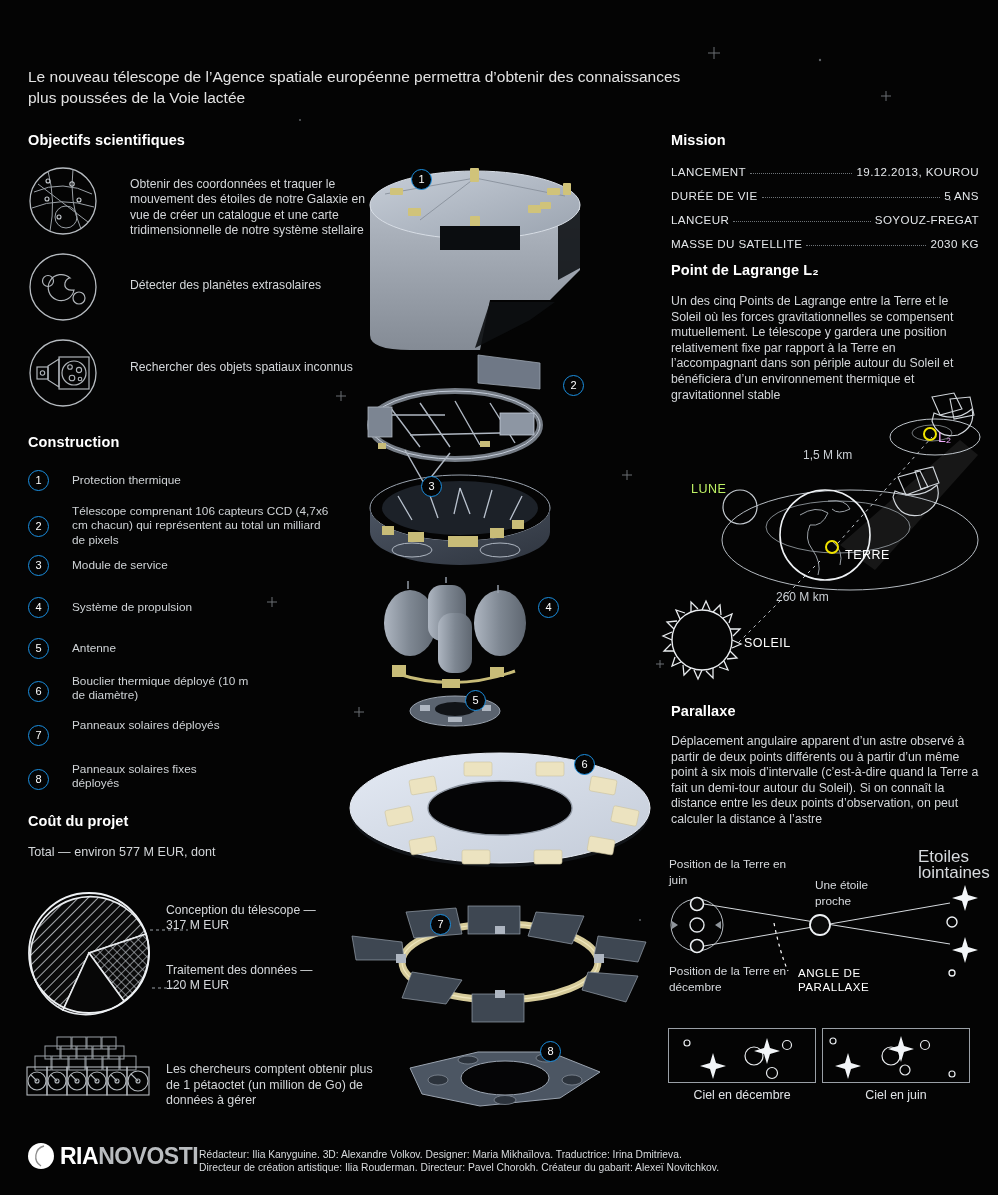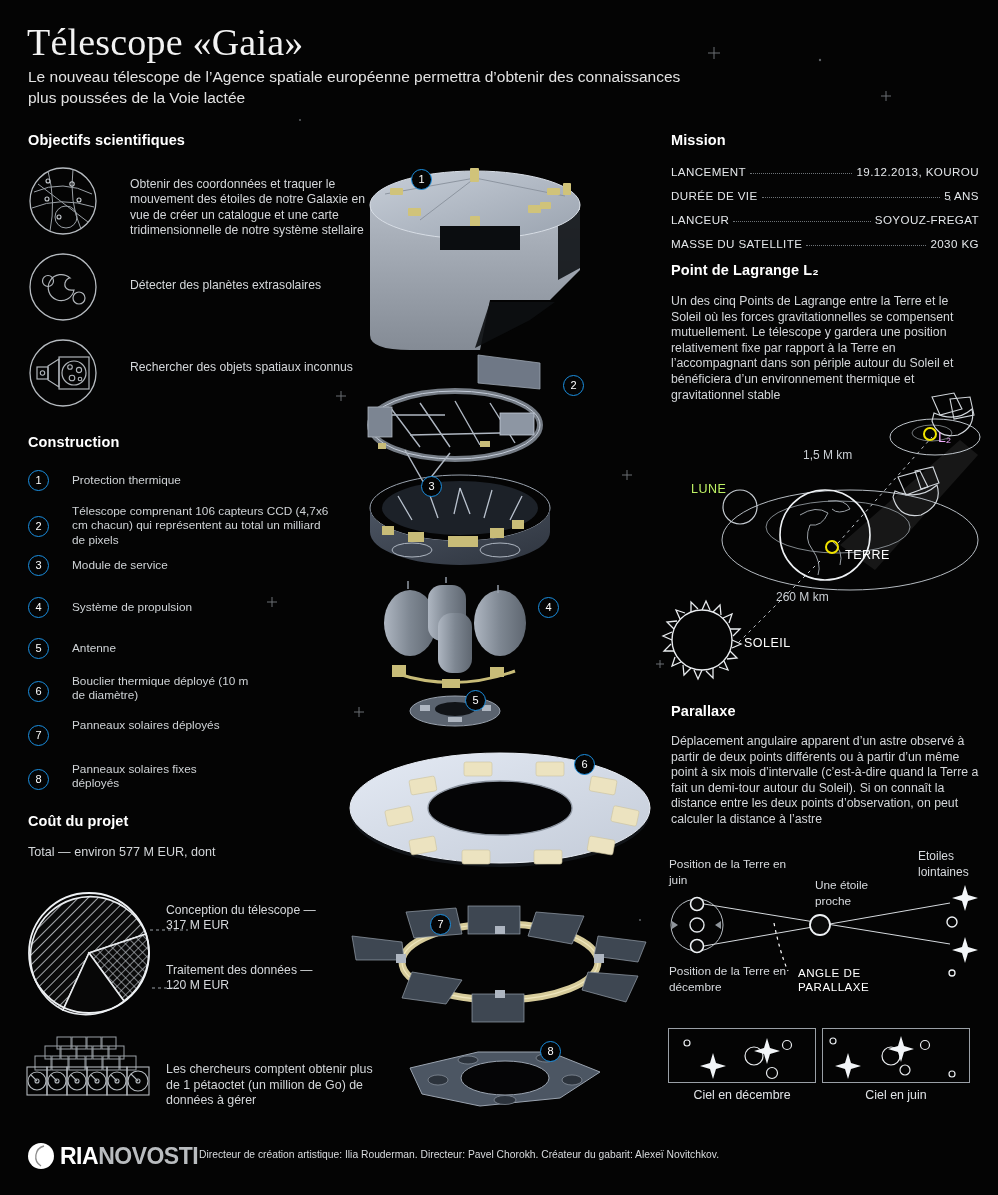--- a/index.html
+++ b/index.html
@@ -94,21 +94,20 @@
       <path d="M660 660 L660 668 M656 664 L664 664"></path>
     </g>
     <g fill="#5d6165">
       <circle cx="820" cy="60" r="1.2"></circle>
         <circle cx="300" cy="120" r="1"></circle>
       <circle cx="950" cy="200" r="1"></circle>
         <circle cx="640" cy="920" r="1"></circle>
     </g>
   </svg>
 
-  <div class="h1">Télescope «Gaia»</div>
   <div class="sub">Le nouveau télescope de l’Agence spatiale européenne permettra d’obtenir des connaissances plus poussées de la Voie lactée</div>
 
   <div class="sect-h" style="left:28px;top:132px">Objectifs scientifiques</div>
 
   <div class="obj" style="top:164px">
     <div class="obj-ic">
       <svg viewBox="0 0 74 74" width="74" height="74">
         <circle cx="37" cy="37" r="33" fill="none" stroke="#b6bbc0" stroke-width="1.3"></circle>
         <path d="M8 28 Q37 15 66 30" fill="none" stroke="#9aa0a6" stroke-width="1"></path>
         <path d="M6 44 Q34 32 68 43" fill="none" stroke="#9aa0a6" stroke-width="1"></path>
@@ -546,21 +545,21 @@
       <path d="M305 40 l3 10 l10 3 l-10 3 l-3 10 l-3 -10 l-10 -3 l10 -3 z"></path>
       <path d="M305 92 l3 10 l10 3 l-10 3 l-3 10 l-3 -10 l-10 -3 l10 -3 z"></path>
     </g>
     <circle cx="292" cy="77" r="5" fill="none" stroke="#eef1f4" stroke-width="1.4"></circle>
     <circle cx="292" cy="128" r="3" fill="none" stroke="#eef1f4" stroke-width="1.3"></circle>
   </svg>
 
   <div class="body-txt" style="left:669px;top:857px;width:130px;font-size:11.8px;color:#d7dade">Position de la Terre en juin</div>
   <div class="body-txt" style="left:669px;top:964px;width:130px;font-size:11.8px;color:#d7dade">Position de la Terre en décembre</div>
   <div class="body-txt" style="left:815px;top:878px;width:80px;font-size:11.8px;color:#d7dade">Une étoile proche</div>
-  <div class="body-txt" style="left:918px;top:849px;width:76px;font-size:12px;color:#d7dade">Etoiles lointaines</div>
+  <div class="body-txt" style="left:918px;top:849px;width:76px;font-size:17px;color:#d7dade">Etoiles lointaines</div>
   <div class="body-txt" style="left:798px;top:966px;width:110px;font-size:11.6px;color:#ffffff;letter-spacing:.5px;line-height:14px">ANGLE DE PARALLAXE</div>
 
   <div class="skybox" style="left:668px;top:1028px;width:148px;height:55px">
     <svg style="width:146px;height:53px">
       <g fill="none" stroke="#e8ebee" stroke-width="1.2">
         <circle cx="18" cy="14" r="3"></circle>
           <circle cx="85" cy="27" r="9"></circle>
         <circle cx="118" cy="16" r="4.5"></circle>
           <circle cx="103" cy="44" r="5.5"></circle>
       </g>
@@ -590,16 +589,17 @@
 
   <svg class="deco" style="left:27px;top:1142px;width:28px;height:28px">
     <circle cx="14" cy="14" r="13" fill="#ffffff"></circle>
     <path d="M14 2 a12 12 0 0 0 0 24 a9 9 0 0 1 0 -24" fill="#1a1a1a" opacity=".55"></path>
     <path d="M17 4 a11 11 0 0 0 -3 20" fill="none" stroke="#1a1a1a" stroke-width="1.3" opacity=".5"></path>
   </svg>
   <div class="ria" style="left:60px">
     <span>RIA</span><span class="g">NOVOSTI</span>
   </div>
   <div class="foot-txt">
+    <div>Rédacteur: Ilia Kanyguine. 3D: Alexandre Volkov. Designer: Maria Mikhaïlova. Traductrice: Irina Dmitrieva.</div>
     <div>Directeur de création artistique: Ilia Rouderman. Directeur: Pavel Chorokh. Créateur du gabarit: Alexeï Novitchkov.</div>
   </div>
 
 </div>
 
 </body></html>

